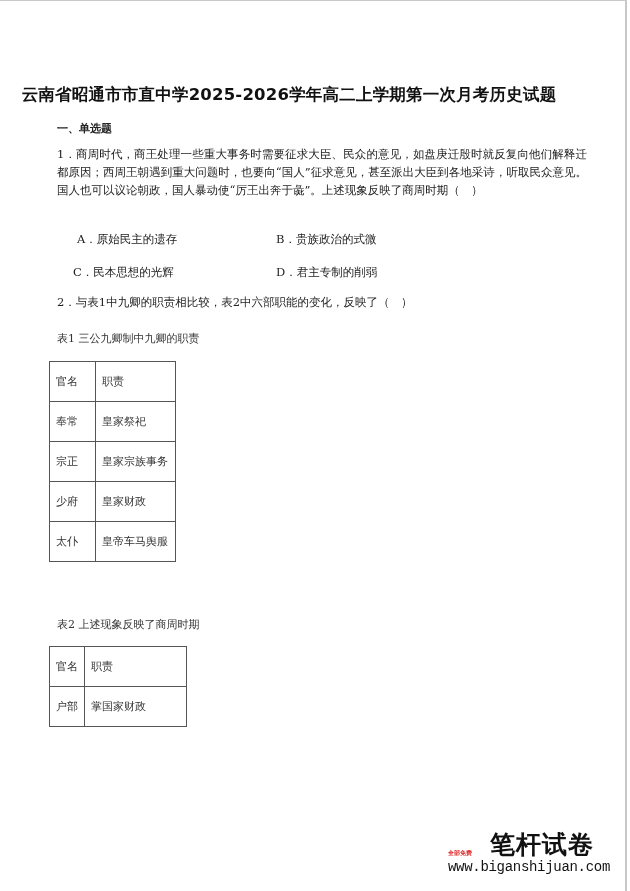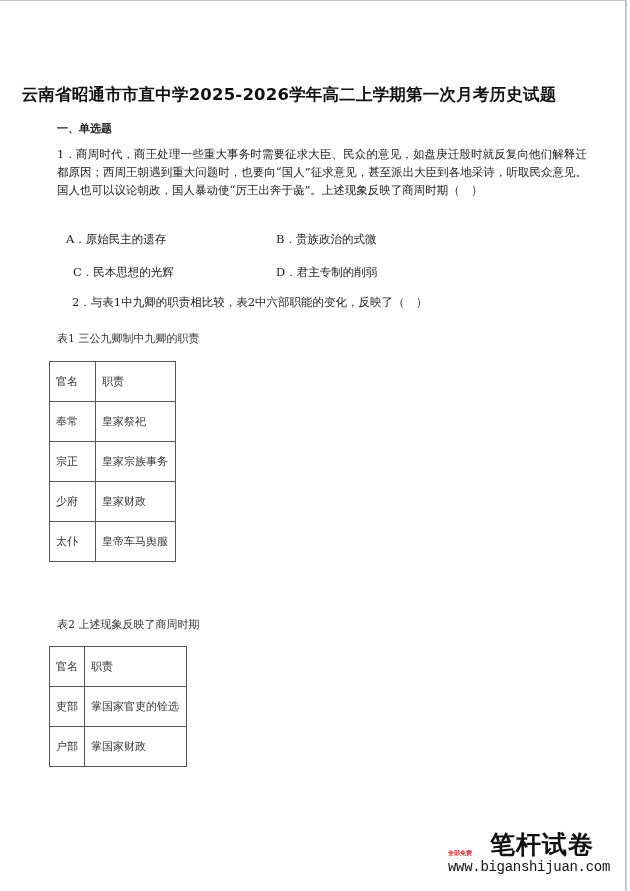--- a/index.html
+++ b/index.html
@@ -44,27 +44,27 @@
     .q-text {
       position: absolute;
       left: 57px;
       width: 530px;
       font-size: 11.5px;
       line-height: 18px;
       color: #222;
       text-align: justify;
     }
     .q1 { top: 145px; }
-    .q2 { top: 293px; margin-left: 15px; }
+    .q2 { top: 293px; }
     .option {
       position: absolute;
       font-size: 11.5px;
       color: #222;
     }
-    .opt-a { left: 66px; top: 232px; }
+    .opt-a { left: 77px; top: 232px; }
     .opt-b { left: 276px; top: 232px; }
     .opt-c { left: 73px; top: 265px; }
     .opt-d { left: 276px; top: 265px; }
     .caption {
       position: absolute;
       left: 57px;
       font-size: 11px;
       color: #333;
     }
     .cap1 { top: 331px; }
@@ -170,24 +170,20 @@
 
 <div class="caption cap2">表2  上述现象反映了商周时期</div>
 
 <table class="data-table t2">
   <tbody>
       <tr>
     <td class="c0">官名</td>
     <td class="c1">职责</td>
   </tr>
   <tr>
-    <td class="c0">吏部</td>
-    <td class="c1">掌国家官吏的铨选</td>
-  </tr>
-  <tr>
     <td class="c0">户部</td>
     <td class="c1">掌国家财政</td>
   </tr>
 </tbody>
   </table>
 
 <div class="watermark">
   <div class="wm-brand">笔杆试卷</div>
   <div class="wm-free">全部免费</div>
   <div class="wm-url">www.biganshijuan.com</div>

